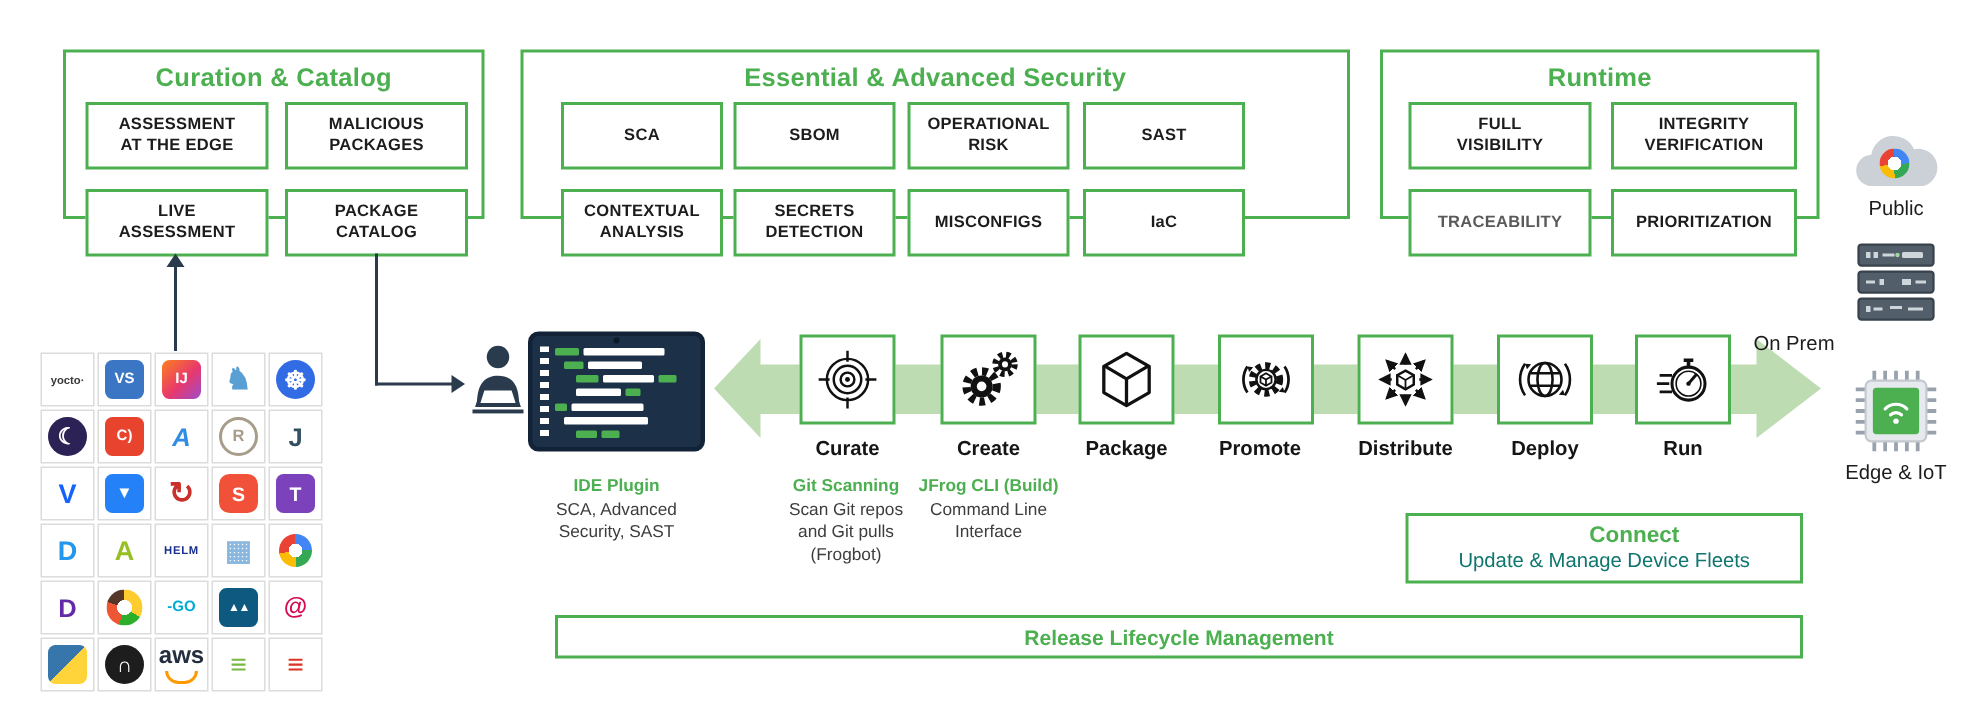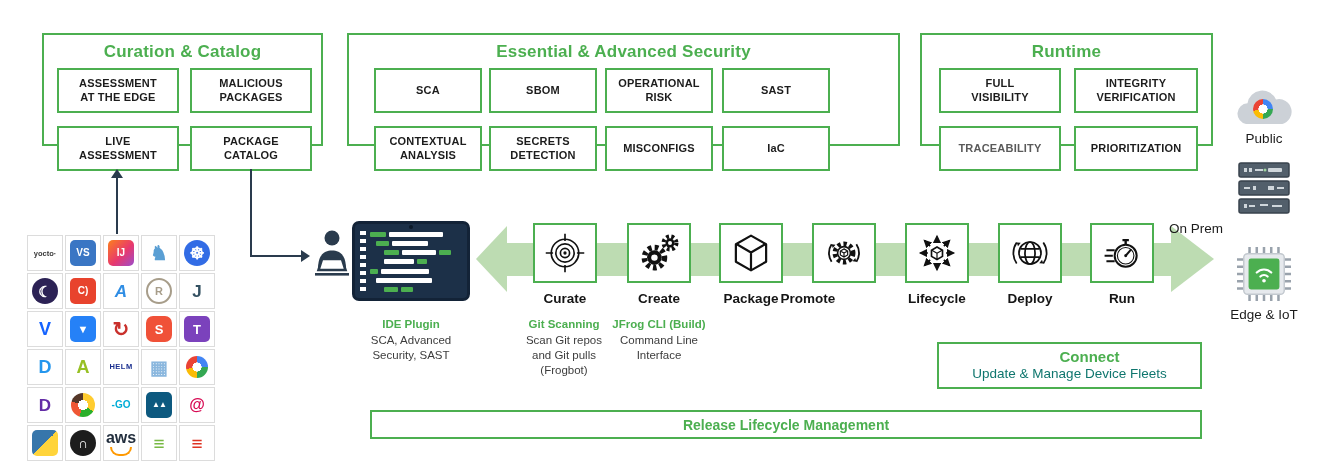--- a/index.html
+++ b/index.html
@@ -259,22 +259,22 @@
         <path d="M28 15 v-4 M24.5 10 h7" stroke-width="2.6"></path>
         <path d="M7 21 h9 M5 27 h9 M7 33 h9" stroke-width="2"></path>
       </g>
       <circle cx="28" cy="27" r="1.6" fill="#111"></circle>
     </svg>
   </div>
 
   <div class="stage-label" style="left:513px;top:291px;width:104px">Curate</div>
   <div class="stage-label" style="left:607px;top:291px;width:104px">Create</div>
   <div class="stage-label" style="left:699px;top:291px;width:104px">Package</div>
-  <div class="stage-label" style="left:756px;top:291px;width:104px">Promote</div>
-  <div class="stage-label" style="left:885px;top:291px;width:104px">Lifecycle</div>
+  <div class="stage-label" style="left:788px;top:291px;width:104px">Promote</div>
+  <div class="stage-label" style="left:885px;top:291px;width:104px">Distribute</div>
   <div class="stage-label" style="left:978px;top:291px;width:104px">Deploy</div>
   <div class="stage-label" style="left:1070px;top:291px;width:104px">Run</div>
 
   <div class="tool" style="left:512px;top:318px;width:104px">
     <div class="tool-title">Git Scanning</div>
     <div class="tool-sub">Scan Git repos
 and Git pulls
 (Frogbot)</div>
   </div>
   <div class="tool" style="left:351px;top:318px;width:120px">

